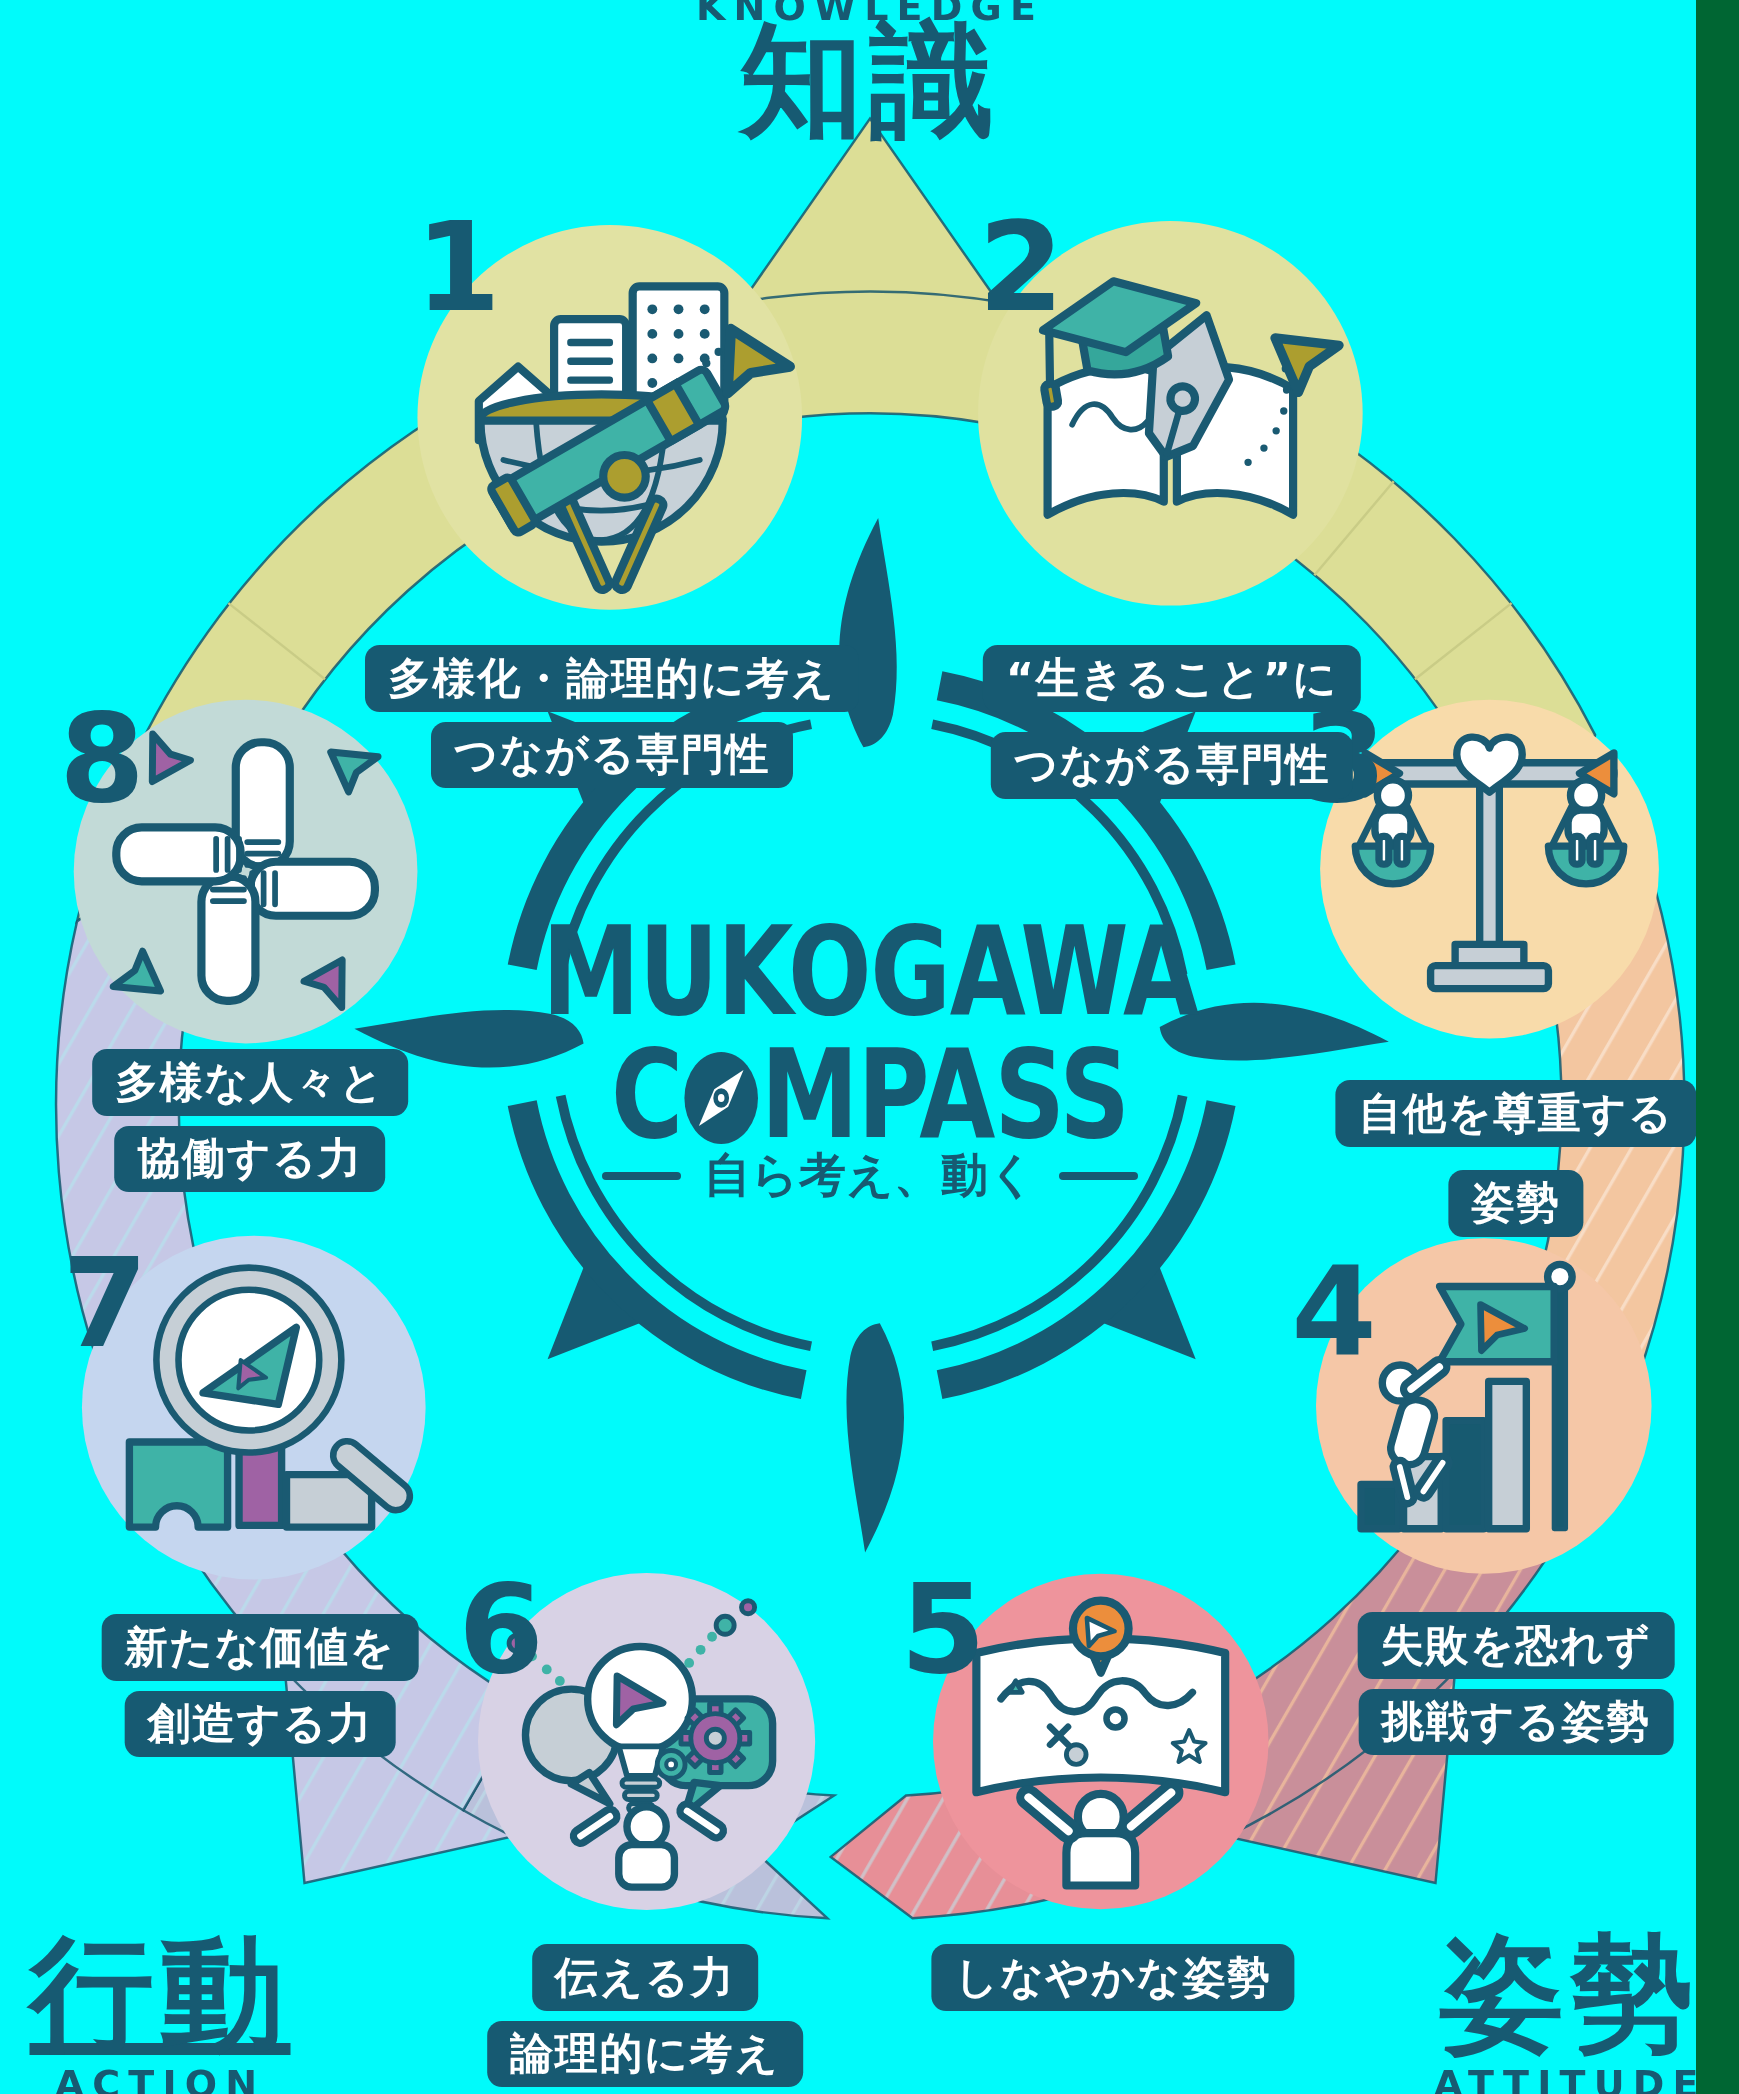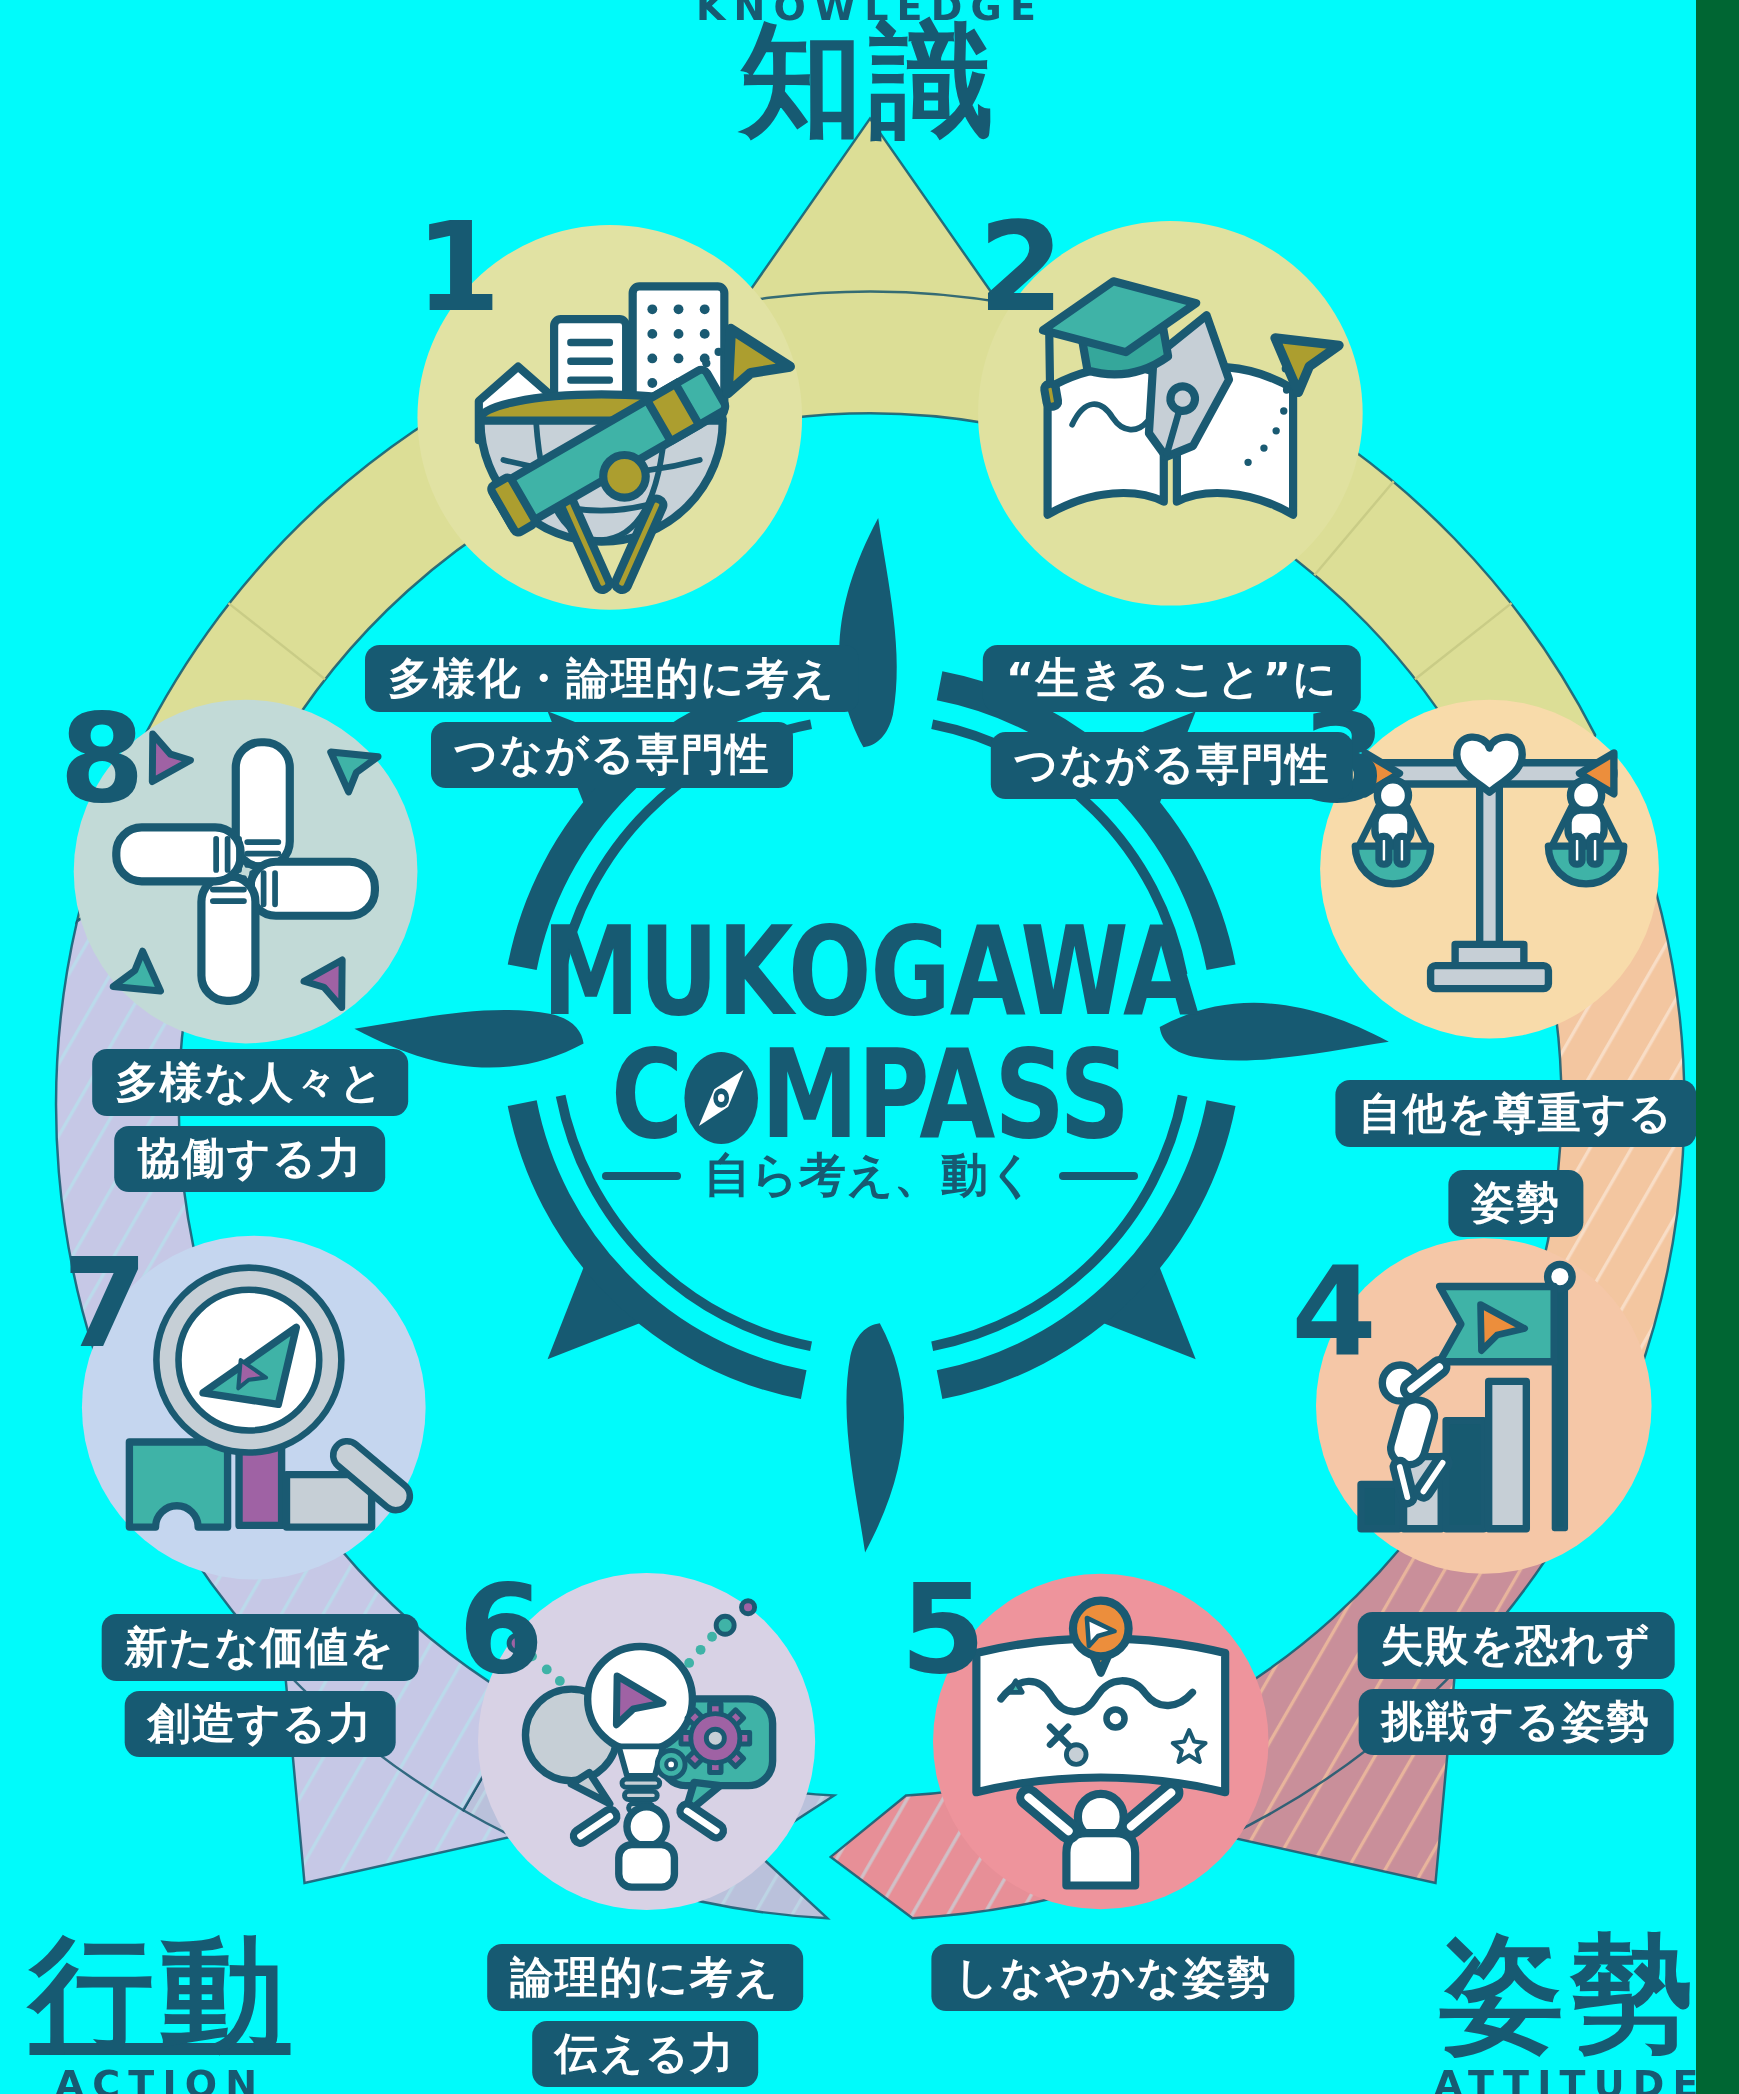--- a/index.html
+++ b/index.html
@@ -416,22 +416,22 @@
     <div class="plate">姿勢</div>
   </div>
   <div class="abs label-stack" style="left:1516px;top:1612px;">
     <div class="plate">失敗を恐れず</div>
     <div class="plate">挑戦する姿勢</div>
   </div>
   <div class="abs label-stack" style="left:1113px;top:1944px;">
     <div class="plate">しなやかな姿勢</div>
   </div>
   <div class="abs label-stack" style="left:645px;top:1944px;">
+    <div class="plate">伝える力</div>
     <div class="plate">論理的に考え</div>
-    <div class="plate">伝える力</div>
   </div>
   <div class="abs label-stack" style="left:260px;top:1614px;">
     <div class="plate">新たな価値を</div>
     <div class="plate">創造する力</div>
   </div>
   <div class="abs label-stack" style="left:250px;top:1049px;">
     <div class="plate">多様な人々と</div>
     <div class="plate">協働する力</div>
   </div>
 

